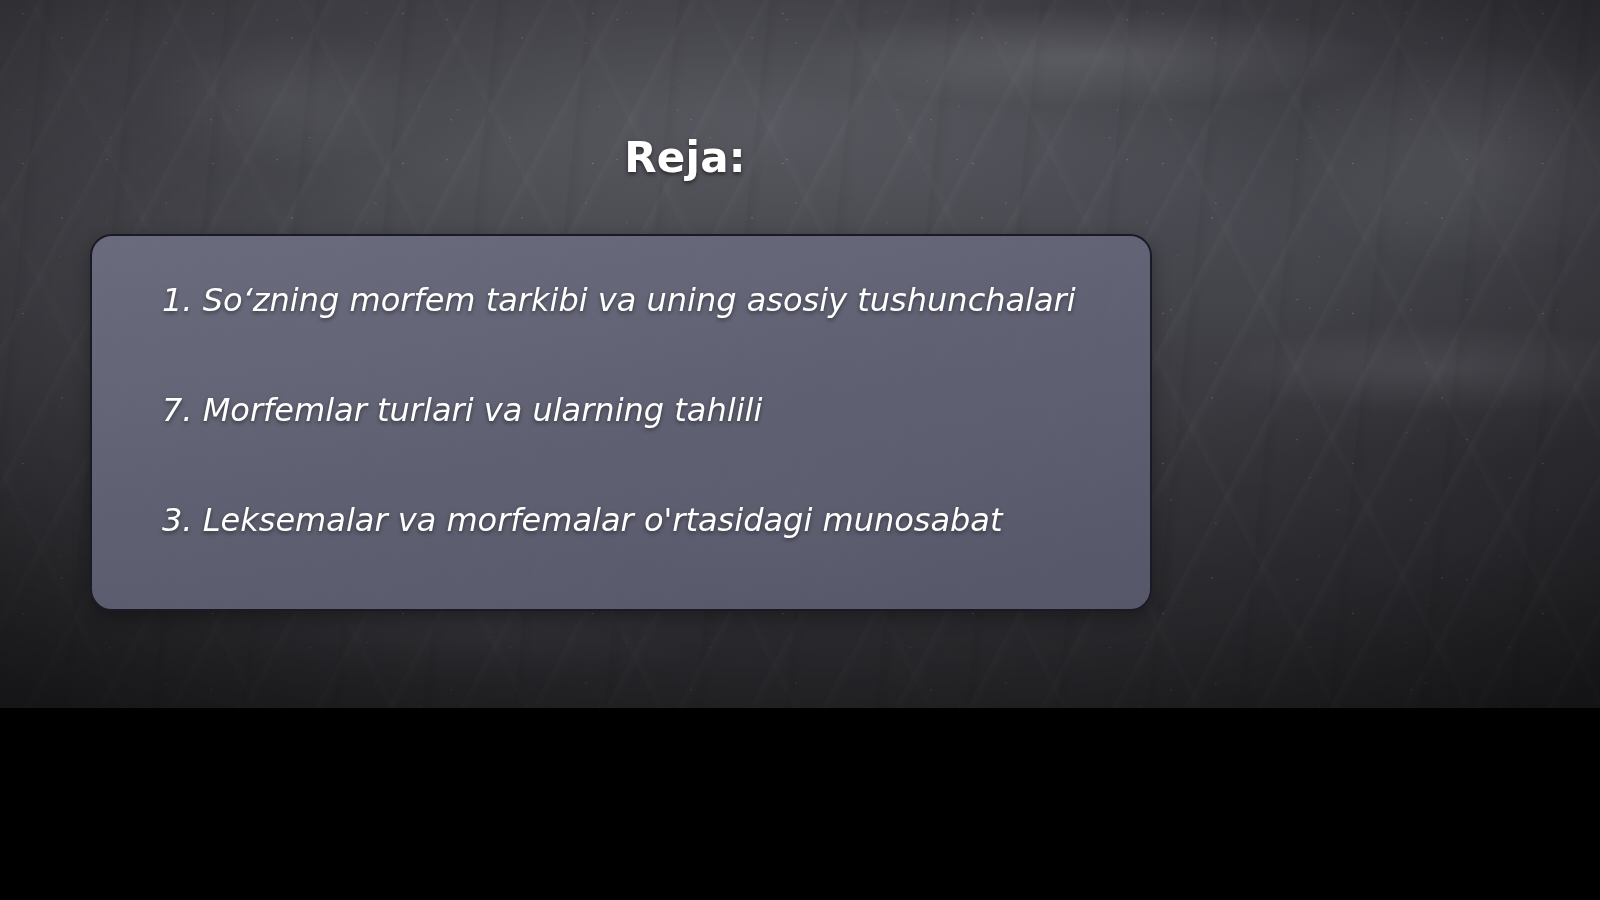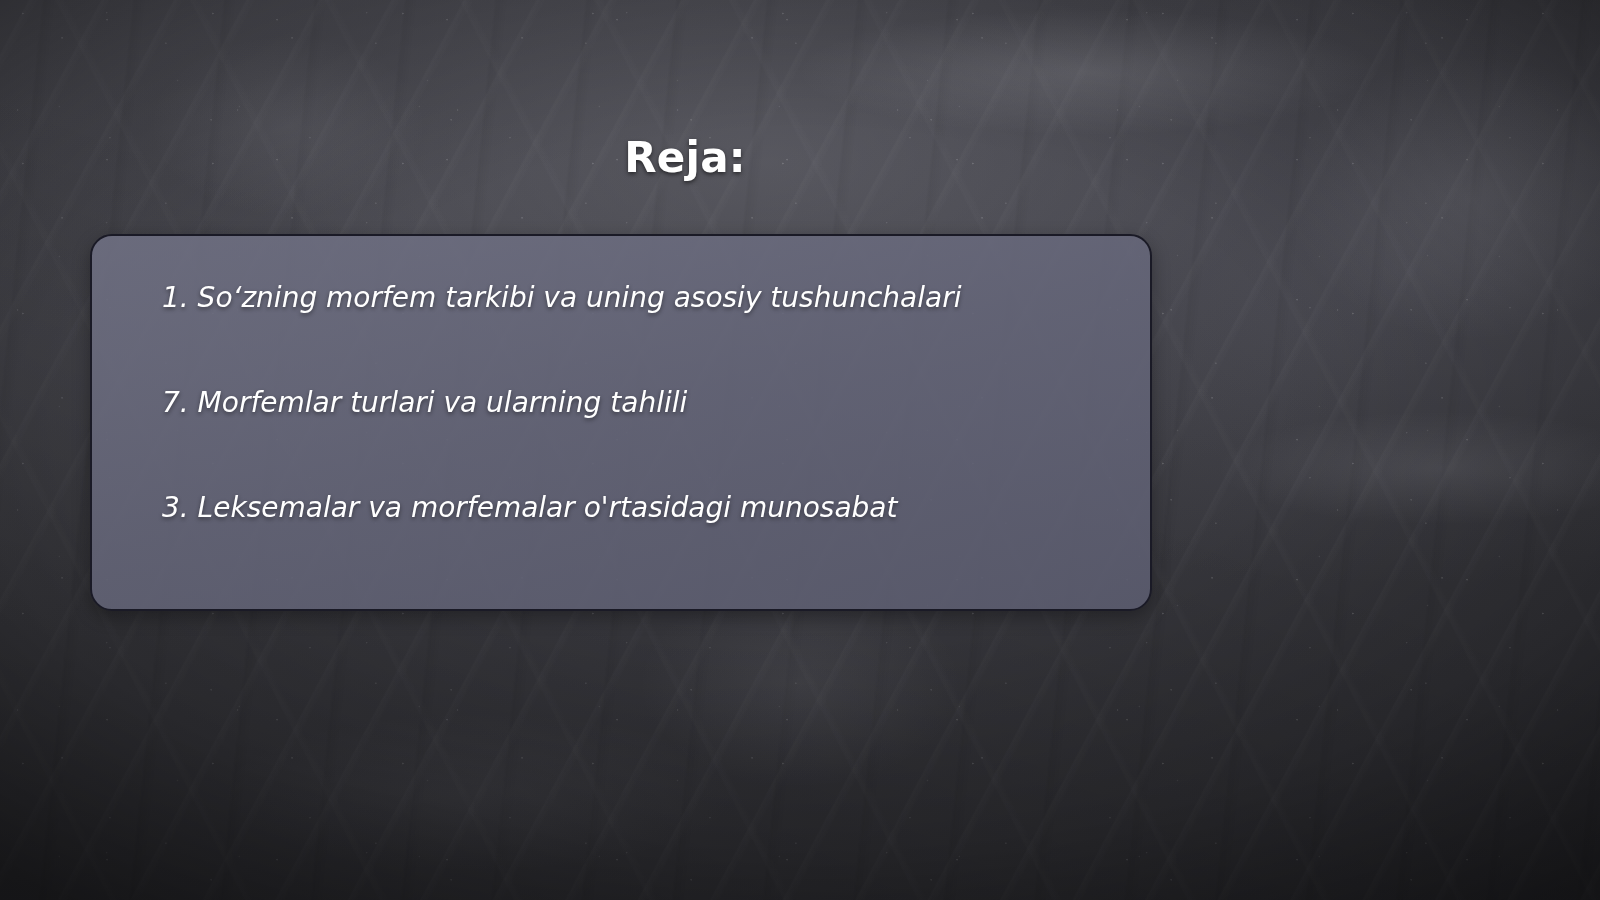--- a/index.html
+++ b/index.html
@@ -4,21 +4,21 @@
 <style>
   html, body {
     margin: 0;
     padding: 0;
     background: #000;
   }
 
   .slide {
     position: relative;
     width: 1600px;
-    height: 900px;
+    height: 708px;
     overflow: hidden;
     background-color: #3c3c42;
     font-family: "DejaVu Sans", sans-serif;
   }
 
   
   .bg-base {
     position: absolute;
     inset: 0;
     background:
@@ -125,21 +125,21 @@
     padding: 44px 40px 40px 70px;
   }
 
   .plan-list {
     list-style: none;
     margin: 0;
     padding: 0;
   }
 
   .plan-item {
-    font-size: 28px;
+    font-size: 32px;
     font-style: italic;
     color: #ffffff;
     line-height: 1.25;
     margin-bottom: 70px;
     text-shadow: 0 2px 4px rgba(0,0,0,0.45);
     white-space: nowrap;
   }
 
   .plan-item:last-child {
     margin-bottom: 16px;

